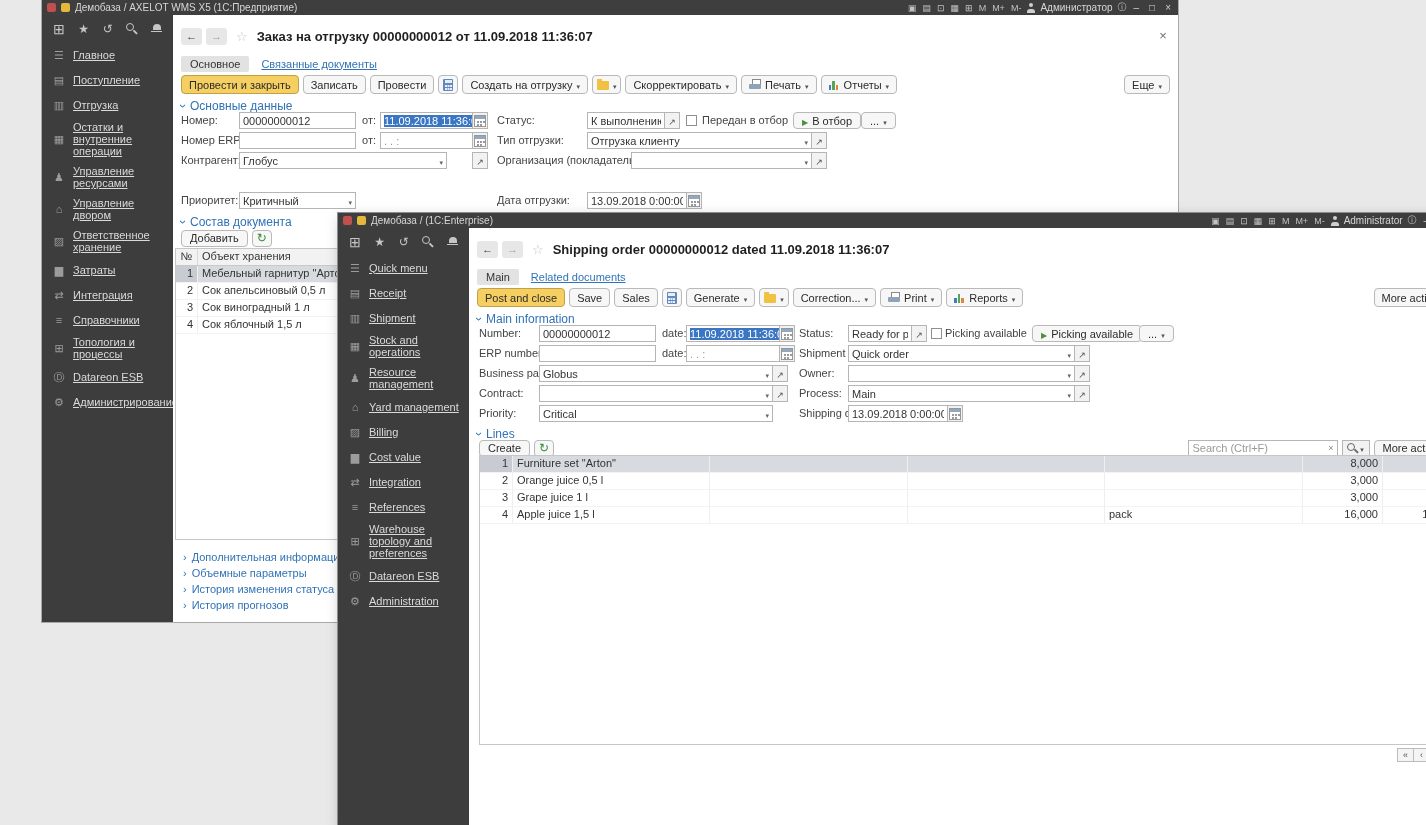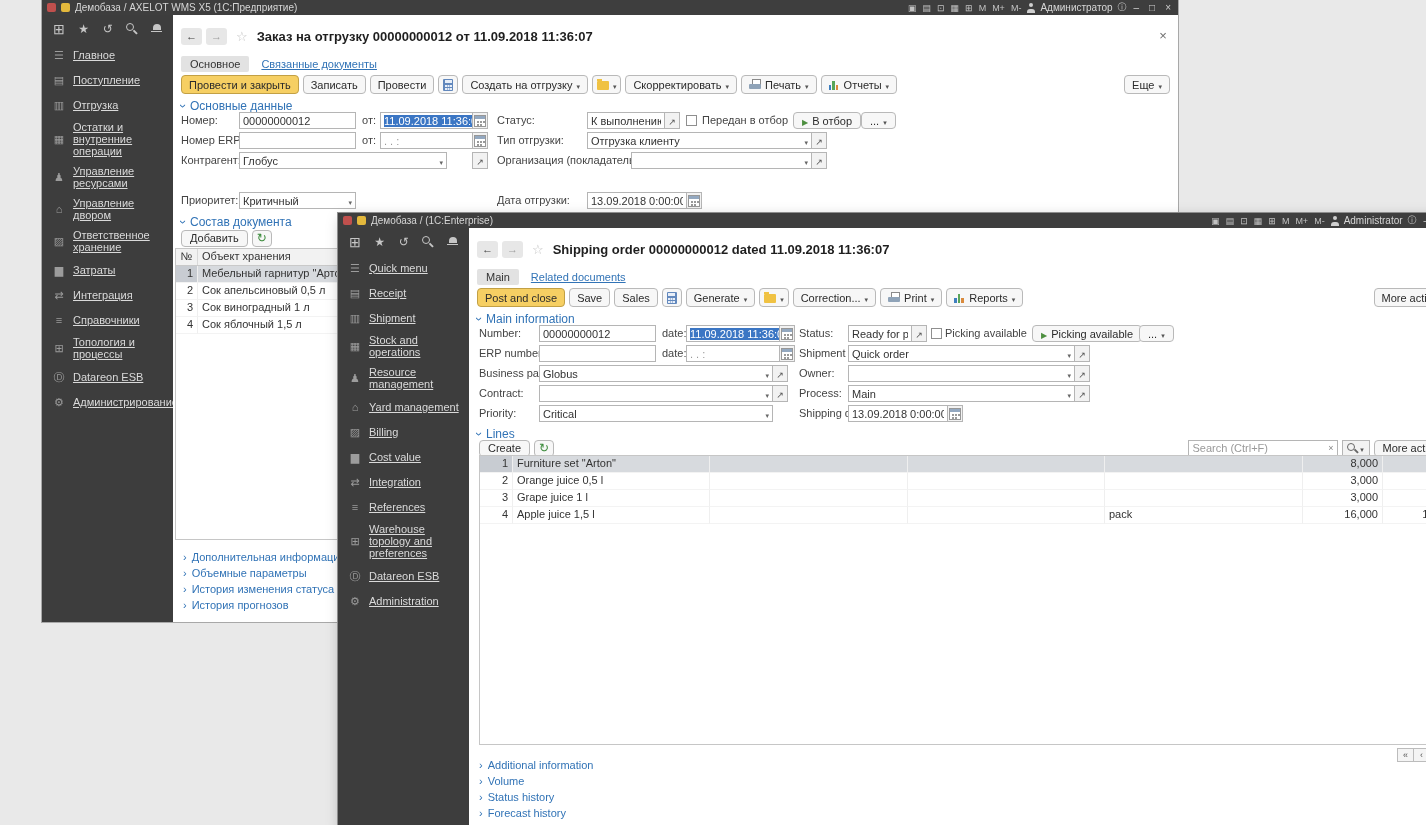--- a/index.html
+++ b/index.html
@@ -742,32 +742,14 @@
         </div>
     </div>
 
     <div class="pager" style="top:520px; right:6px;">
         <span class="pbtn">«</span>
         <span class="pbtn">‹</span>
         <span class="pbtn">›</span>
         <span class="pbtn">»</span>
       </div>
 
-    <div class="clinks" style="top:529px">
-        <div class="clink">
-        <span class="chev-r"></span>
-        <span>Additional information</span>
-      </div>
-        <div class="clink">
-        <span class="chev-r"></span>
-        <span>Volume</span>
-      </div>
-        <div class="clink">
-        <span class="chev-r"></span>
-        <span>Status history</span>
-      </div>
-        <div class="clink">
-        <span class="chev-r"></span>
-        <span>Forecast history</span>
-      </div>
-      </div>
   </div>
 </div>
 
 </body></html>

